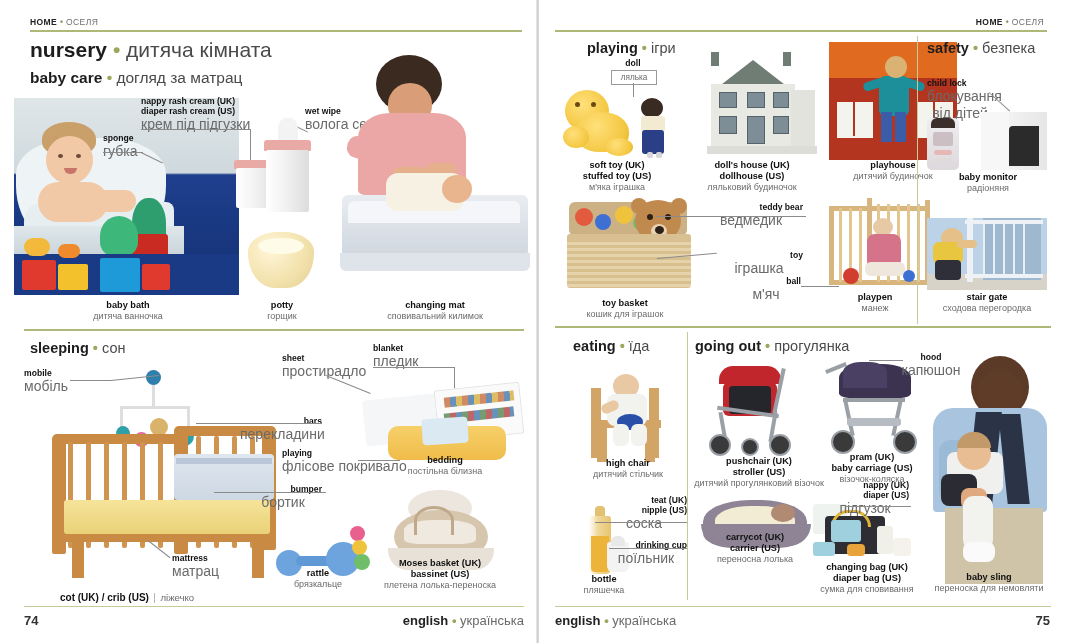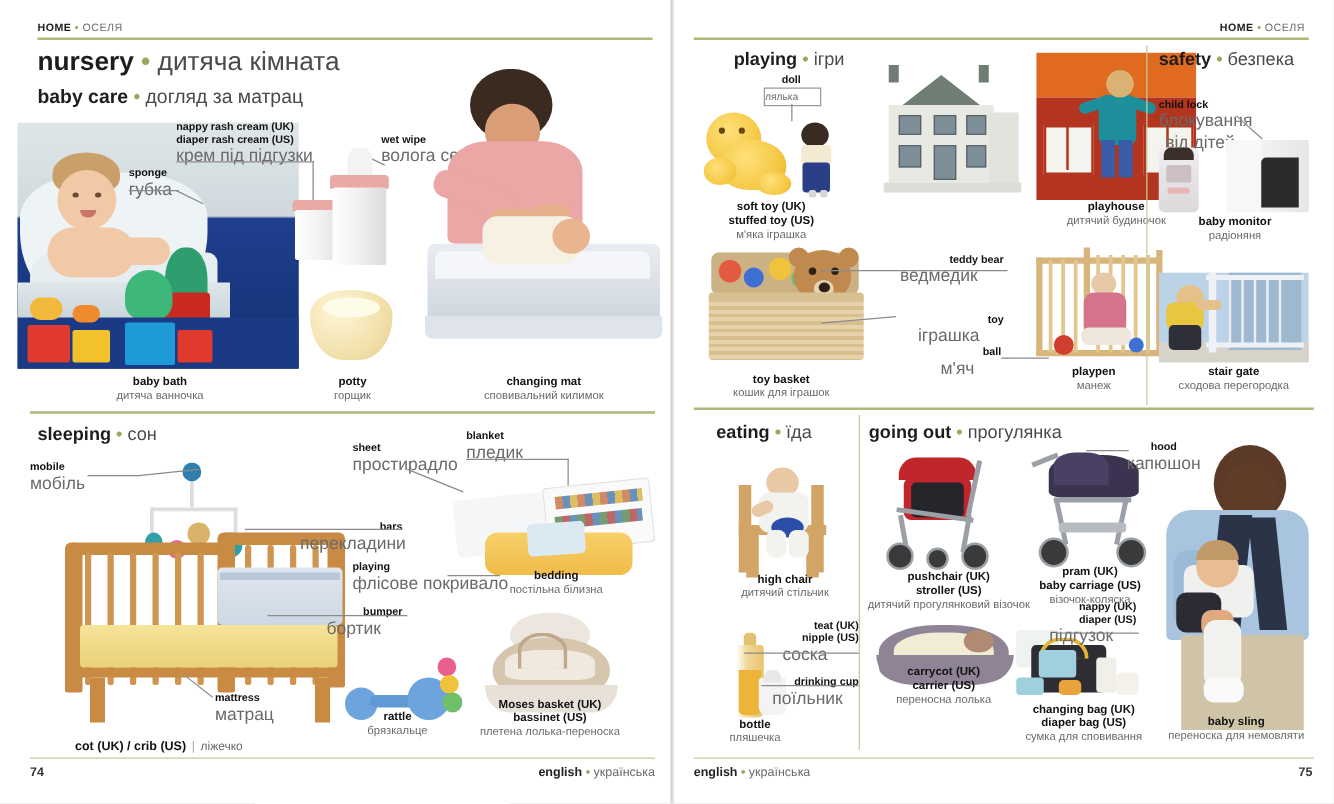--- a/index.html
+++ b/index.html
@@ -134,21 +134,21 @@
   .carry-in{position:absolute;background:#f2ecd4;border-radius:45% 45% 30% 30%;}
 
   .bag{position:absolute;background:#2d2d33;border-radius:4px;}
   .dad-shirt{position:absolute;background:#a8c4de;border-radius:20px 20px 4px 4px;}
   .dad-vest{position:absolute;background:#2a3446;}
   .dad-head{position:absolute;background:#5b3a28;border-radius:50%;}
   .dad-pants{position:absolute;background:#cfc3a8;}
   .baby2{position:absolute;background:#f0f0ef;border-radius:8px;}
 
   
-  .foot{position:absolute;font-size:10px;}
+  .foot{position:absolute;font-size:13px;}
   .foot .pg{font-weight:700;color:#333;}
   .foot .en{font-weight:700;color:#222;margin-top:12px;}
   .foot .dot{color:#9aa85e;font-weight:700;}
   .foot .uk{color:#6a6a6a;}
 </style>
 </head>
 <body>
 
 <div class="spread">
 
@@ -419,21 +419,21 @@
     <div class="sec-h h3" style="left:48px;top:40px;">
       <span class="en">playing</span>
       <span class="dot">•</span>
       <span class="uk">ігри</span>
     </div>
 
     <div class="lbl center" style="left:72px;top:58px;width:44px;">
       <span class="en">doll</span>
     </div>
     <div class="lbox" style="left:72px;top:70px;width:44px;height:13px;">
-      <span class="uk" style="font-size:8.2px;color:#6a6a6a;display:block;line-height:13px;">лялька</span>
+      <span class="uk" style="font-size:8.2px;color:#6a6a6a;display:block;text-align:center;line-height:13px;">лялька</span>
     </div>
     <div class="leader v" style="left:94px;top:83px;height:14px;"></div>
 
     <div class="ph" style="left:22px;top:80px;width:110px;height:80px;">
       <div class="ducky" style="left:4px;top:10px;width:44px;height:42px;"></div>
       <div class="ducky" style="left:14px;top:32px;width:54px;height:40px;border-radius:50% 50% 45% 45%;"></div>
       <div class="ducky" style="left:2px;top:46px;width:26px;height:22px;"></div>
       <div class="ducky" style="left:44px;top:58px;width:28px;height:18px;"></div>
       <div style="position:absolute;left:14px;top:22px;width:5px;height:5px;background:#6a4a12;border-radius:50%;"></div>
       <div style="position:absolute;left:30px;top:22px;width:5px;height:5px;background:#6a4a12;border-radius:50%;"></div>
@@ -471,20 +471,25 @@
       <div style="position:absolute;left:34px;top:38px;width:22px;height:9px;background:#1d8f9b;border-radius:5px;transform:rotate(-18deg);"></div>
       <div style="position:absolute;left:74px;top:38px;width:22px;height:9px;background:#1d8f9b;border-radius:5px;transform:rotate(18deg);"></div>
       <div style="position:absolute;left:52px;top:70px;width:11px;height:30px;background:#3b5da8;"></div>
       <div style="position:absolute;left:66px;top:70px;width:11px;height:30px;background:#3b5da8;"></div>
     </div>
 
     <div class="cap wrap" style="left:22px;top:160px;width:112px;">
       <span class="en">soft toy (UK)</span>
       <span class="en">stuffed toy (US)</span>
       <span class="uk">м'яка іграшка</span>
+    </div>
+    <div class="cap wrap" style="left:142px;top:160px;width:142px;">
+      <span class="en">doll's house (UK)</span>
+      <span class="en">dollhouse (US)</span>
+      <span class="uk">ляльковий будиночок</span>
     </div>
     <div class="cap wrap" style="left:288px;top:160px;width:132px;">
       <span class="en">playhouse</span>
       <span class="uk">дитячий будиночок</span>
     </div>
 
     <div class="ph" style="left:26px;top:196px;width:130px;height:100px;">
       <div style="position:absolute;left:4px;top:6px;width:118px;height:34px;background:#cbb184;border-radius:6px;"></div>
       <div class="toyb" style="left:10px;top:12px;width:18px;height:18px;background:#e35b3e;position:absolute;"></div>
       <div class="toyb" style="left:30px;top:18px;width:16px;height:16px;background:#3e6fd3;position:absolute;"></div>

